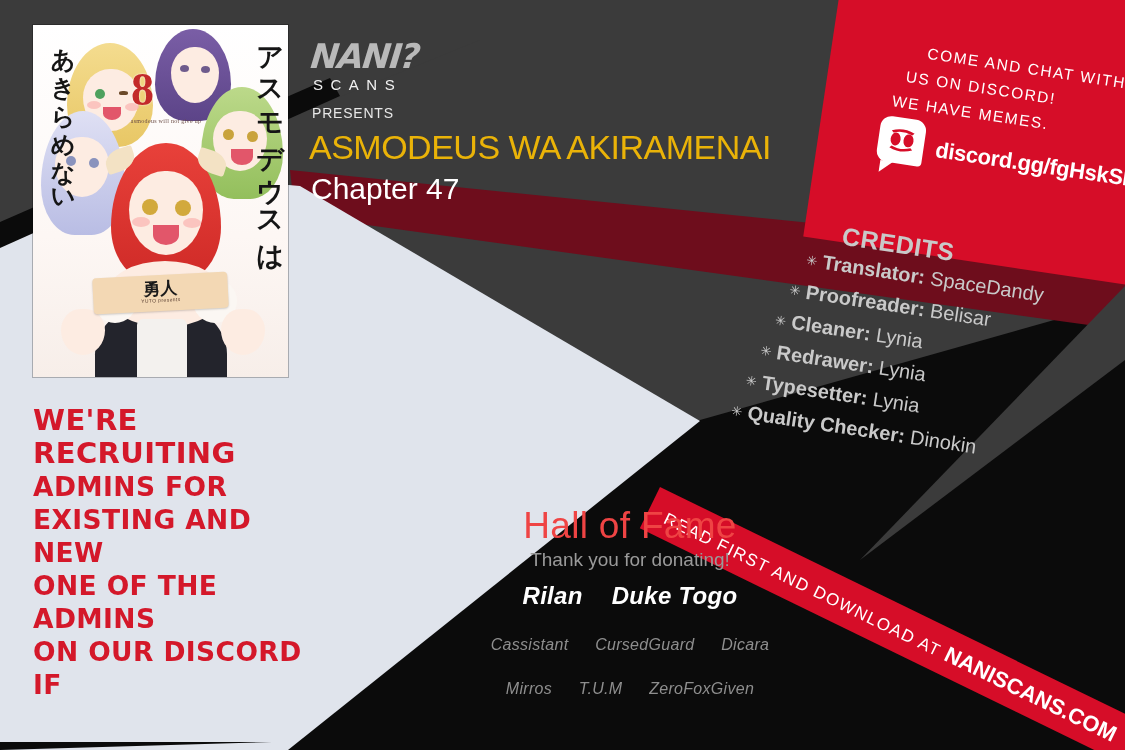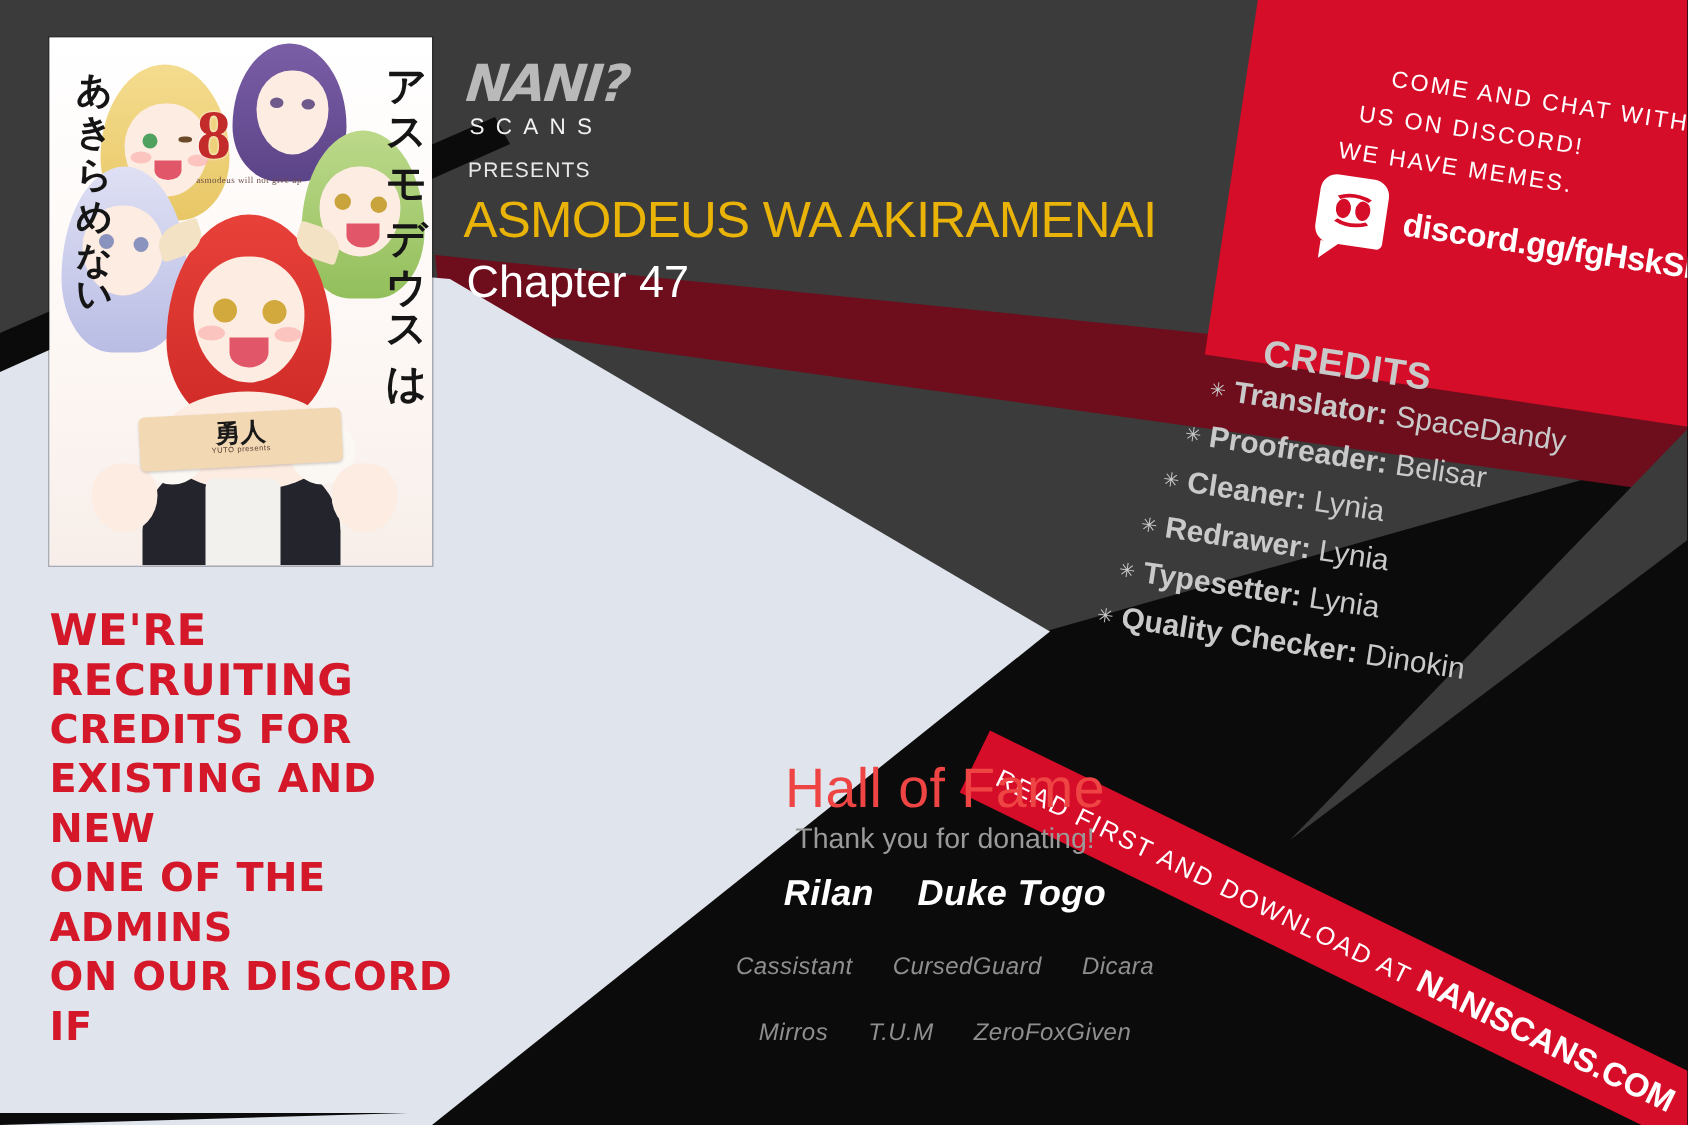--- a/index.html
+++ b/index.html
@@ -333,21 +333,21 @@
   </div>
 
   <div class="read-banner">
     <div class="read-txt">
       <span>READ FIRST AND DOWNLOAD AT </span><b>NANISCANS.COM</b>
     </div>
   </div>
 
   <div class="recruit">
     <div>WE'RE RECRUITING</div>
-    <div>CREDITS FOR</div>
+    <div>ADMINS FOR</div>
     <div>EXISTING AND NEW</div>
     <div>ONE OF THE ADMINS</div>
     <div>ON OUR DISCORD IF</div>
 
   </div>
 
   <div class="hof">
     <div class="hof-title">Hall of Fame</div>
     <div class="hof-sub">Thank you for donating!</div>
     <div class="hof-top">

